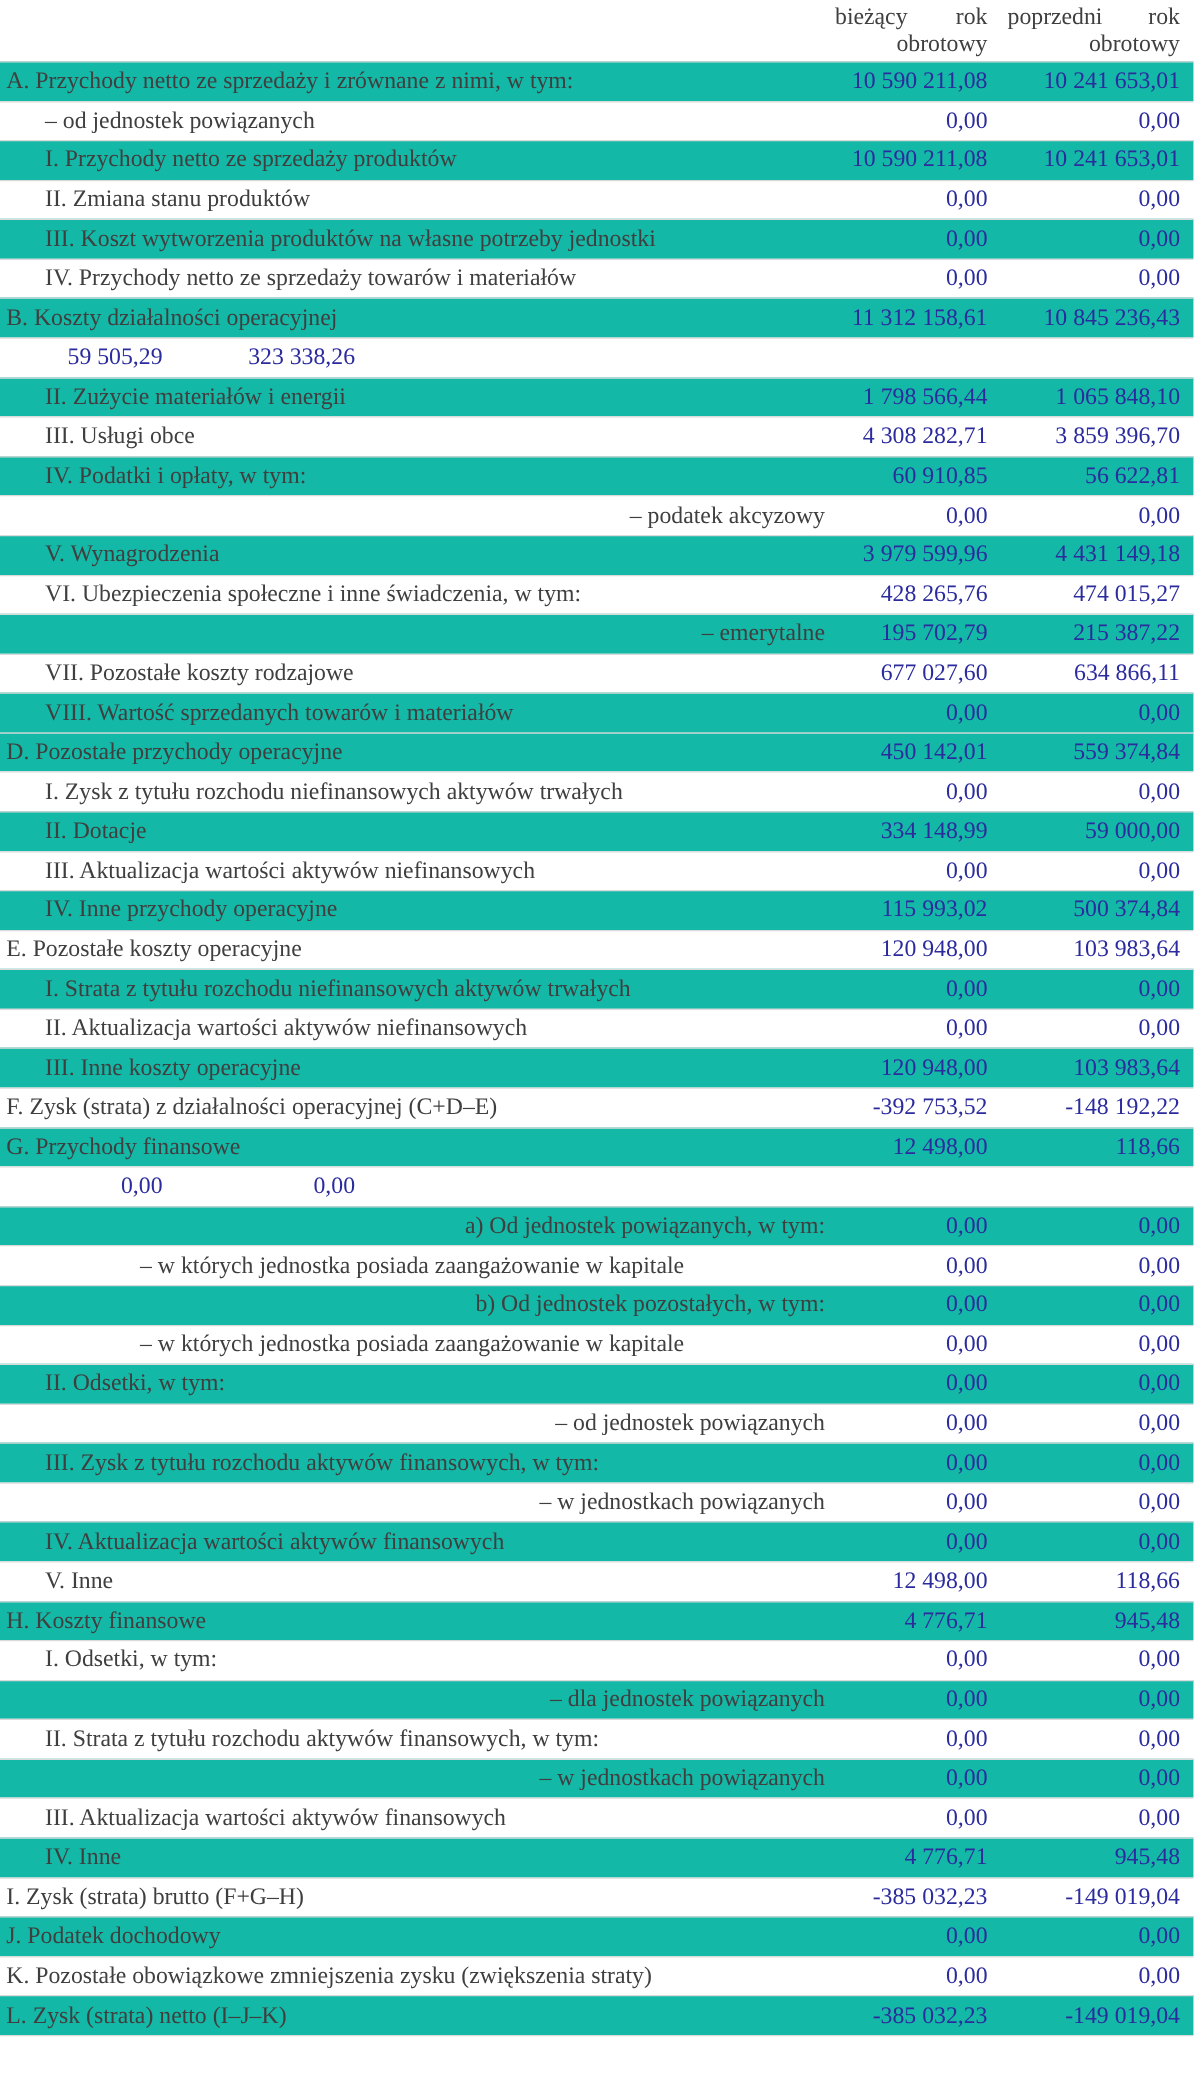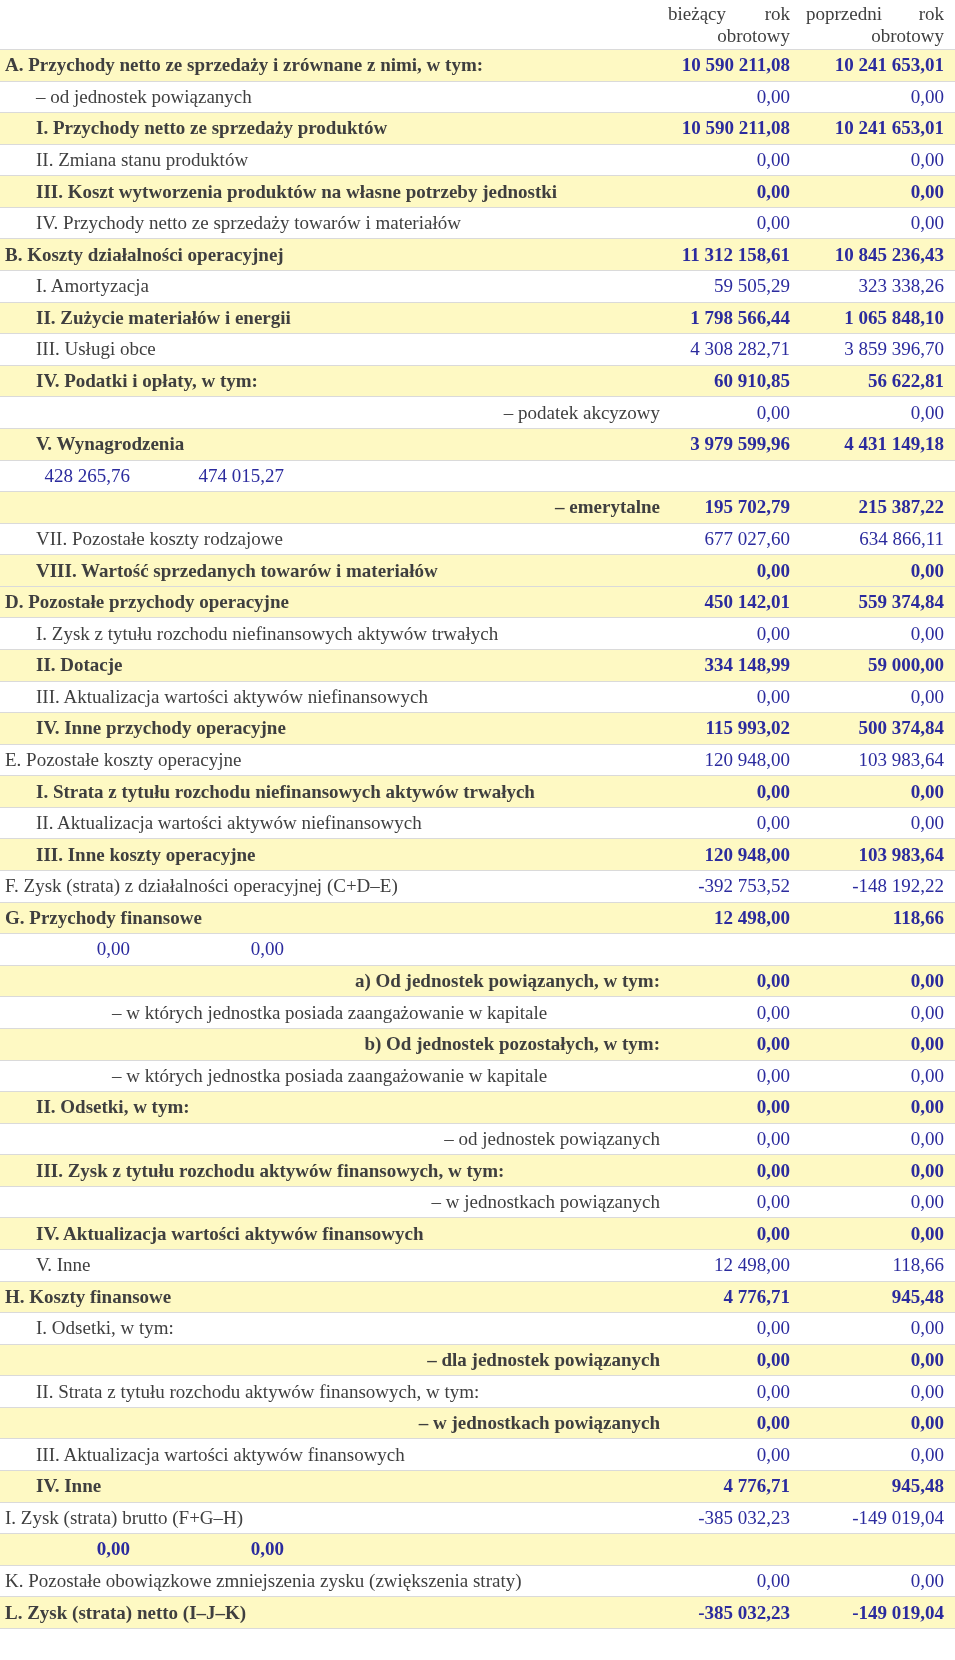--- a/index.html
+++ b/index.html
@@ -32,21 +32,21 @@
   .hcol2 { width: 165px; padding-left: 16px; padding-right: 11px; }
   
   .rows { border-bottom: 1px solid #dadada; }
   .row {
     display: flex;
     align-items: center;
     height: 31.59px;
     box-sizing: border-box;
     border-top: 1px solid #dadada;
   }
-  .row.stripe { background: #fef9c3; font-weight: bold; }
+  .row.stripe { background: #14b8a6; }
   .cell { white-space: nowrap; overflow: hidden; }
   .label { flex: 1; color: #3f3f3f; }
   .indent-0 { padding-left: 5px; }
   .indent-1 { padding-left: 36px; }
   .indent-2 { padding-left: 51px; text-align: right; }
   .indent-3 { padding-left: 112px; }
   .num { color: #2b2b9e; text-align: right; box-sizing: border-box; }
   .col1 { width: 130px; }
   .col2 { width: 165px; padding-right: 11px; }
 </style>
@@ -110,21 +110,20 @@
     <div class="cell num col2">0,00</div>
   </div>
 
   <div class="row stripe">
     <div class="cell label indent-0">B. Koszty działalności operacyjnej</div>
     <div class="cell num col1">11 312 158,61</div>
     <div class="cell num col2">10 845 236,43</div>
   </div>
 
   <div class="row plain">
-    <div class="cell label indent-1">I. Amortyzacja</div>
     <div class="cell num col1">59 505,29</div>
     <div class="cell num col2">323 338,26</div>
   </div>
 
   <div class="row stripe">
     <div class="cell label indent-1">II. Zużycie materiałów i energii</div>
     <div class="cell num col1">1 798 566,44</div>
     <div class="cell num col2">1 065 848,10</div>
   </div>
 
@@ -146,20 +145,21 @@
     <div class="cell num col2">0,00</div>
   </div>
 
   <div class="row stripe">
     <div class="cell label indent-1">V. Wynagrodzenia</div>
     <div class="cell num col1">3 979 599,96</div>
     <div class="cell num col2">4 431 149,18</div>
   </div>
 
   <div class="row plain">
+    <div class="cell label indent-1">VI. Ubezpieczenia społeczne i inne świadczenia, w tym:</div>
     <div class="cell num col1">428 265,76</div>
     <div class="cell num col2">474 015,27</div>
   </div>
 
   <div class="row stripe">
     <div class="cell label indent-2">– emerytalne</div>
     <div class="cell num col1">195 702,79</div>
     <div class="cell num col2">215 387,22</div>
   </div>
 
@@ -349,20 +349,21 @@
     <div class="cell num col2">945,48</div>
   </div>
 
   <div class="row plain">
     <div class="cell label indent-0">I. Zysk (strata) brutto (F+G–H)</div>
     <div class="cell num col1">-385 032,23</div>
     <div class="cell num col2">-149 019,04</div>
   </div>
 
   <div class="row stripe">
+    <div class="cell label indent-0">J. Podatek dochodowy</div>
     <div class="cell num col1">0,00</div>
     <div class="cell num col2">0,00</div>
   </div>
 
   <div class="row plain">
     <div class="cell label indent-0">K. Pozostałe obowiązkowe zmniejszenia zysku (zwiększenia straty)</div>
     <div class="cell num col1">0,00</div>
     <div class="cell num col2">0,00</div>
   </div>
 

